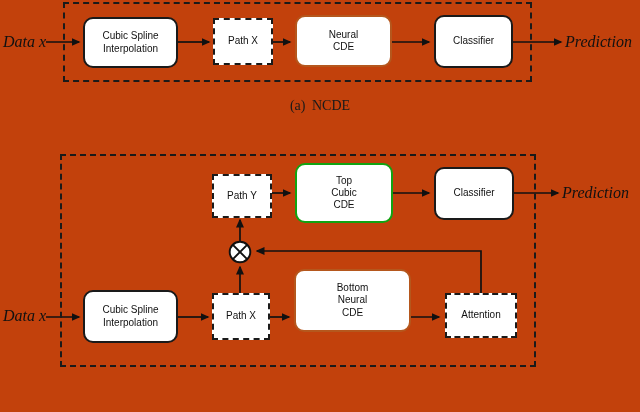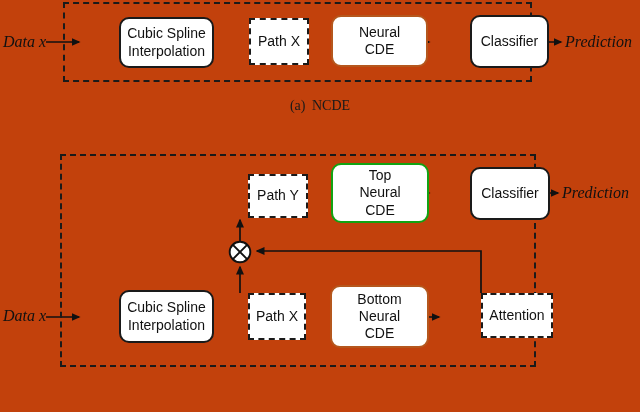--- a/index.html
+++ b/index.html
@@ -5,21 +5,21 @@
   html,body { margin:0; padding:0; background:#ffffff; }
   .canvas {
     position:relative; width:640px; height:412px; background:#c2410c;
     font-family:"Liberation Sans", sans-serif; color:#111;
     overflow:hidden;
   }
   .arrows { position:absolute; left:0; top:0; width:640px; height:412px; pointer-events:none; }
   .node {
     position:absolute; box-sizing:border-box; background:#ffffff;
     display:flex; align-items:center; justify-content:center; text-align:center;
-    font-size:14px; line-height:1.22; color:#111;margin-left:36px;
+    font-size:10px; line-height:1.22; color:#111;
   }
   .node .lbl { white-space:pre-line; }
   .solid  { border:2.5px solid #1a1a1a; border-radius:10px; }
   .dashedbox { border:2px dashed #1a1a1a; border-radius:0; }
   .outer {
     position:absolute; box-sizing:border-box;
     border:2px dashed #1a1a1a; background:transparent;
   }
   .io-label {
     position:absolute; font-family:"Liberation Serif", serif;
@@ -97,21 +97,21 @@
   </div>
 
   <div class="outer" style="left:60px; top:154px; width:476px; height:213px;"></div>
 
   <div class="node dashedbox" style="left:212px; top:174px; width:60px; height:44px;">
     <span class="lbl">Path Y</span>
   </div>
 
   <div class="node solid" style="left: 295px; top: 163px; width: 98px; height: 60px; border-color: rgb(18, 163, 18);">
     <span class="lbl">Top
-Neural
+Cubic
 CDE</span>
   </div>
 
   <div class="node solid" style="left:434px; top:167px; width:80px; height:53px;">
     <span class="lbl">Classifier</span>
   </div>
 
   <div class="io-label" style="left:562px; top:184px;">
     <span>Prediction</span>
   </div>
@@ -129,21 +129,21 @@
 
   <div class="node solid" style="left:83px; top:290px; width:95px; height:53px;">
     <span class="lbl">Cubic Spline
 Interpolation</span>
   </div>
 
   <div class="node dashedbox" style="left:212px; top:293px; width:58px; height:47px;">
     <span class="lbl">Path X</span>
   </div>
 
-  <div class="node solid" style="left: 294px; top: 285px; width: 99px; height: 63px; border-color: rgb(181, 87, 29);">
+  <div class="node solid" style="left: 294px; top: 269px; width: 117px; height: 63px; border-color: rgb(181, 87, 29);">
     <span class="lbl">Bottom
 Neural
 CDE</span>
   </div>
 
   <div class="node dashedbox" style="left:445px; top:293px; width:72px; height:45px;">
     <span class="lbl">Attention</span>
   </div>
 
 

